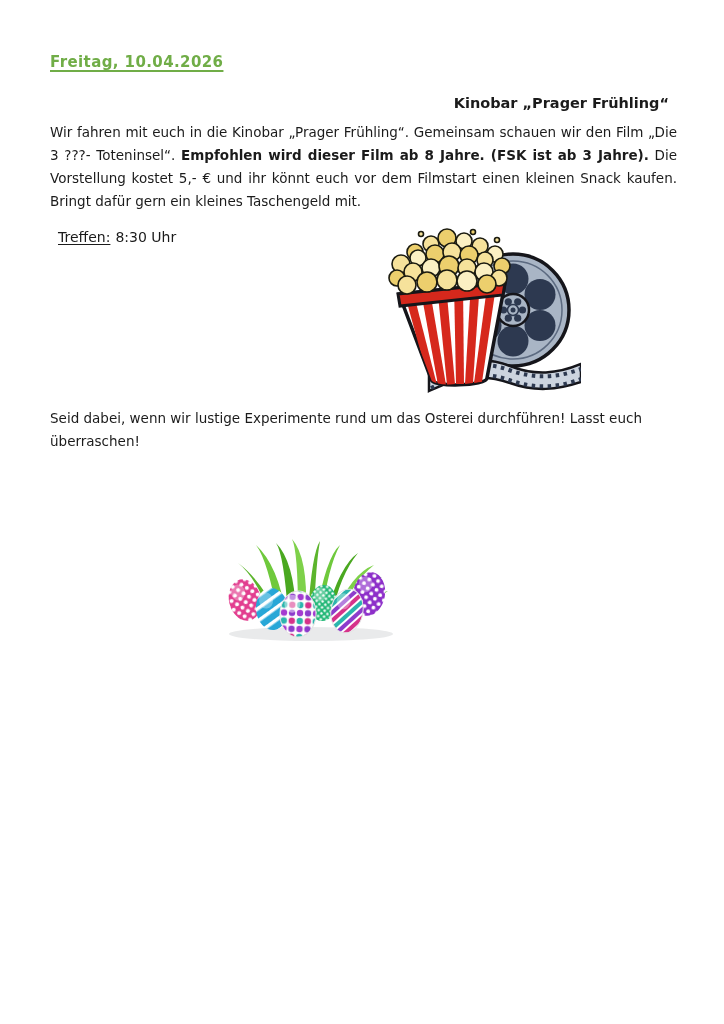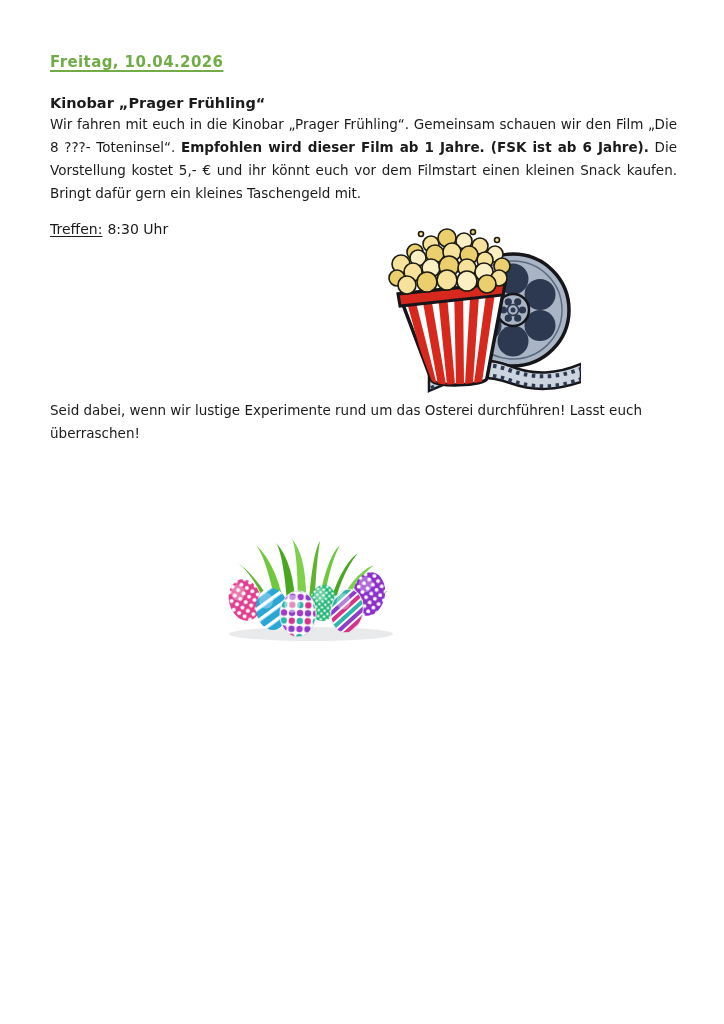--- a/index.html
+++ b/index.html
@@ -25,36 +25,37 @@
     font-weight: bold;
     letter-spacing: 0.4px;
     color: #70ad47;
   }
   .date-heading span {
     text-decoration: underline;
     text-decoration-thickness: 1.5px;
     text-underline-offset: 3px;
   }
   .section-title {
-    margin: 0;
+    margin: 8px;
     font-size: 14.5px;
     line-height: 20px;
     font-weight: bold;
     color: #1b1b1b;
+    text-align: right;
   }
   .body-text {
     margin: 0;
     font-size: 13.5px;
     line-height: 23px;
     text-align: justify;
   }
   .body-text.left { text-align: left; margin-top: 26px; }
   .meta-block { margin-top: 12px; }
   .meta-line {
-    margin: 0;
+    margin: 8px;
     font-size: 14px;
     line-height: 24px;
   }
   .meta-label {
     text-decoration: underline;
     text-underline-offset: 2px;
   }
   .meta-value { margin-left: 5px; }
   .section-oster { margin-top: 158px; }
   .meta-block.tight { margin-top: 0; }
@@ -77,21 +78,21 @@
 <div class="page">
 
   <div class="content">
 
     <h1 class="date-heading">
       <span>Freitag, 10.04.2026</span>
     </h1>
 
     <section>
       <h2 class="section-title">Kinobar „Prager Frühling“</h2>
-      <p class="body-text"><span>Wir fahren mit euch in die Kinobar „Prager Frühling“. Gemeinsam schauen wir den Film „Die 8 ???- Toteninsel“. </span><b>Empfohlen wird dieser Film ab 1 Jahre. (FSK ist ab 6 Jahre).</b><span> Die Vorstellung kostet 5,- € und ihr könnt euch vor dem Filmstart einen kleinen Snack kaufen. Bringt dafür gern ein kleines Taschengeld mit.</span></p>
+      <p class="body-text"><span>Wir fahren mit euch in die Kinobar „Prager Frühling“. Gemeinsam schauen wir den Film „Die 3 ???- Toteninsel“. </span><b>Empfohlen wird dieser Film ab 8 Jahre. (FSK ist ab 3 Jahre).</b><span> Die Vorstellung kostet 5,- € und ihr könnt euch vor dem Filmstart einen kleinen Snack kaufen. Bringt dafür gern ein kleines Taschengeld mit.</span></p>
       <div class="meta-block">
         <p class="meta-line"><span class="meta-label">Treffen:</span><span class="meta-value">8:30 Uhr</span></p>
       </div>
     </section>
 
     <section class="section-oster">
       <p class="body-text left">Seid dabei, wenn wir lustige Experimente rund um das Osterei durchführen! Lasst euch überraschen!</p>
     </section>
 
   </div>

